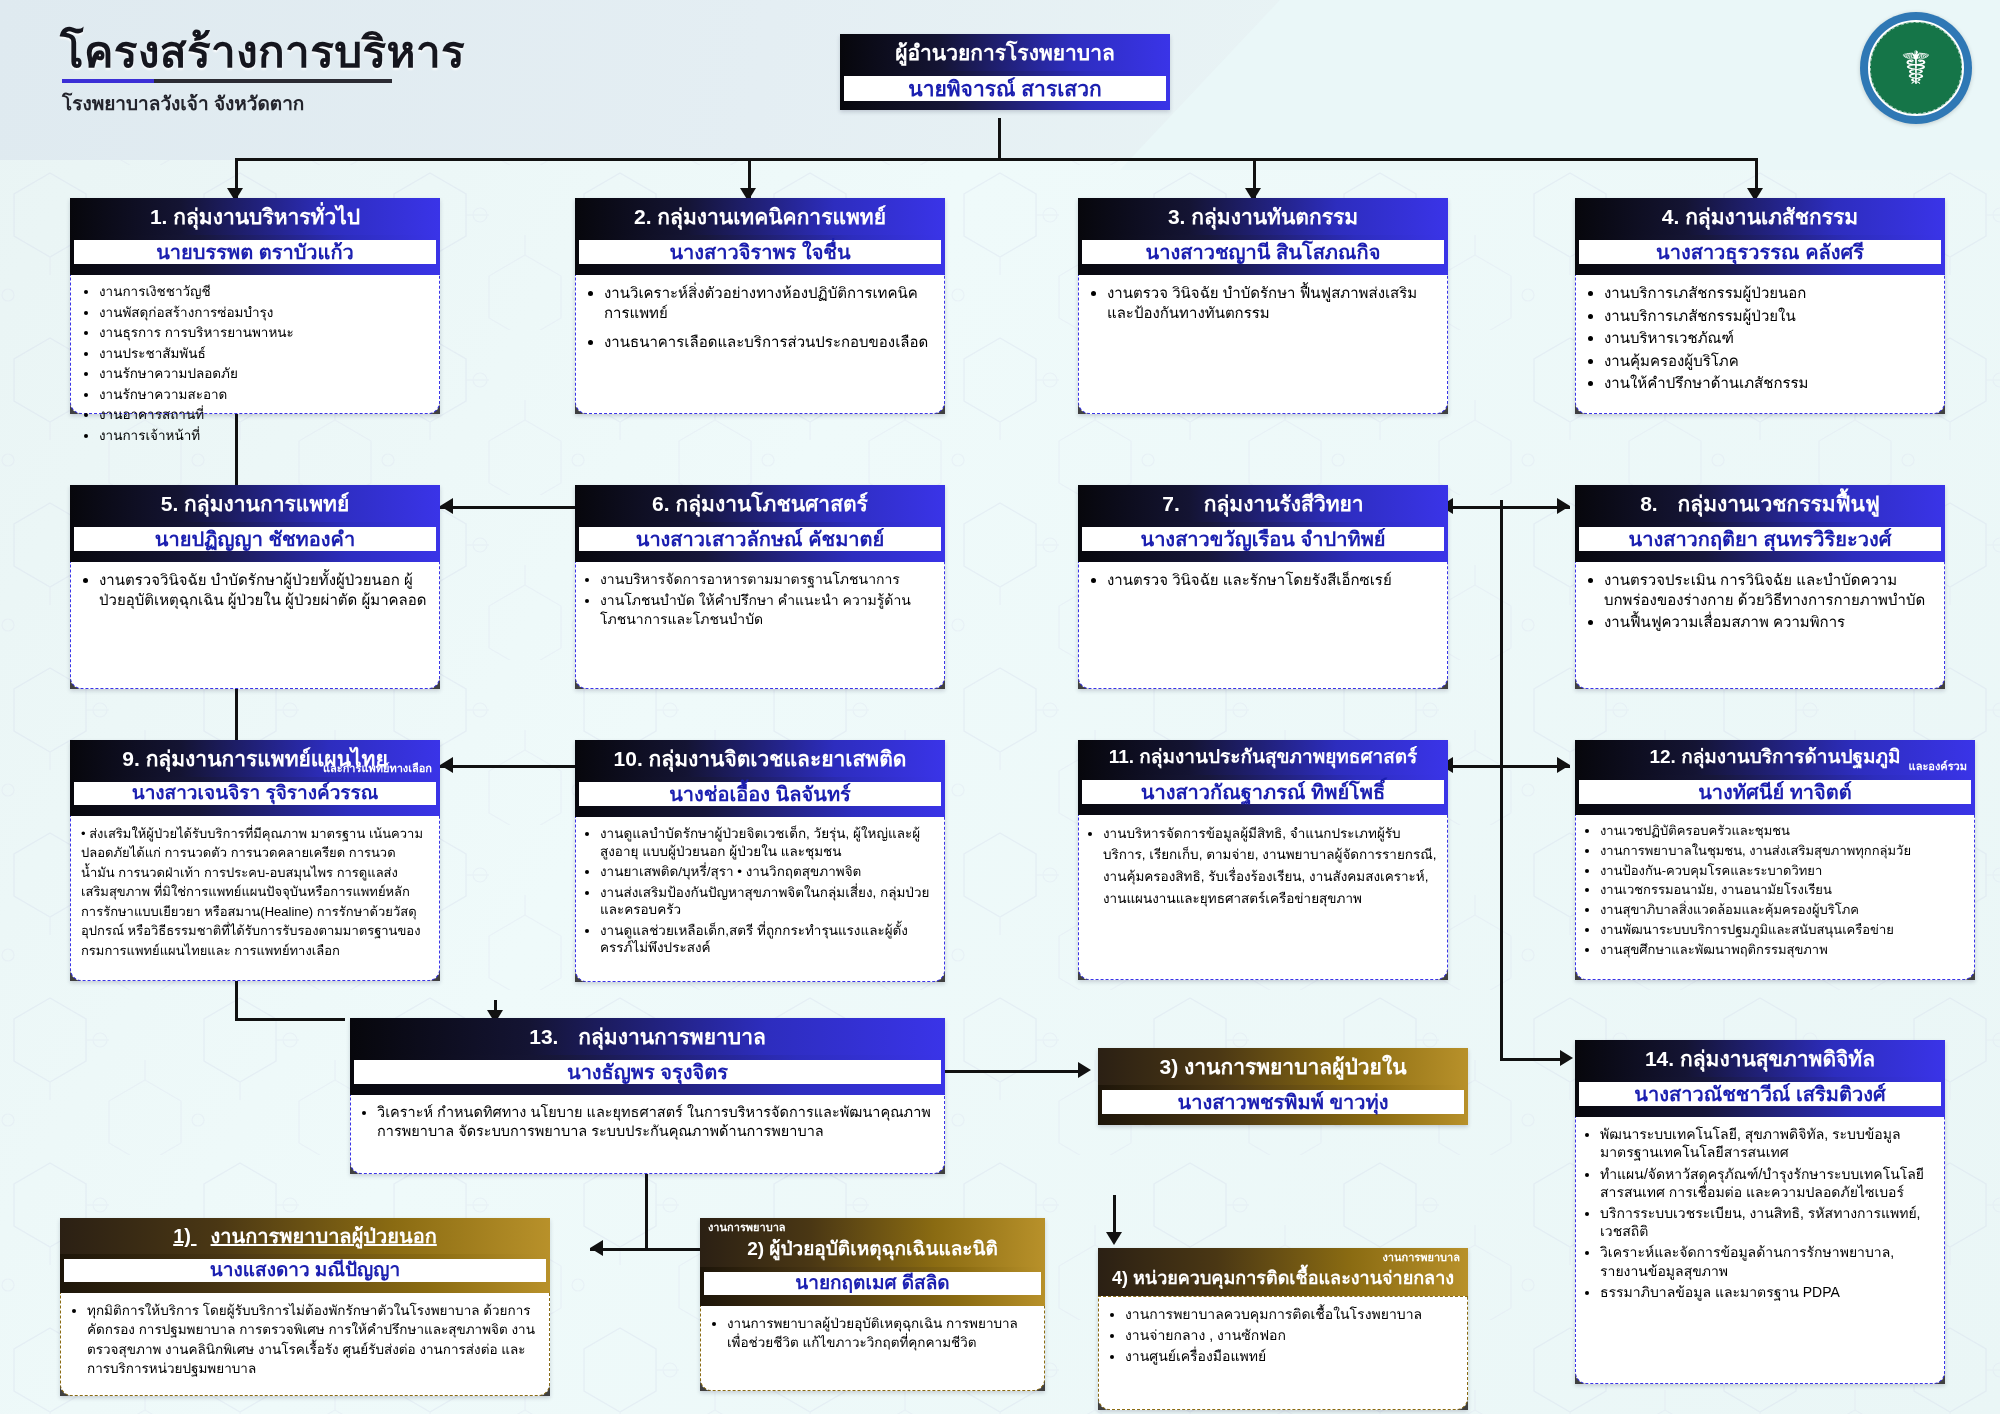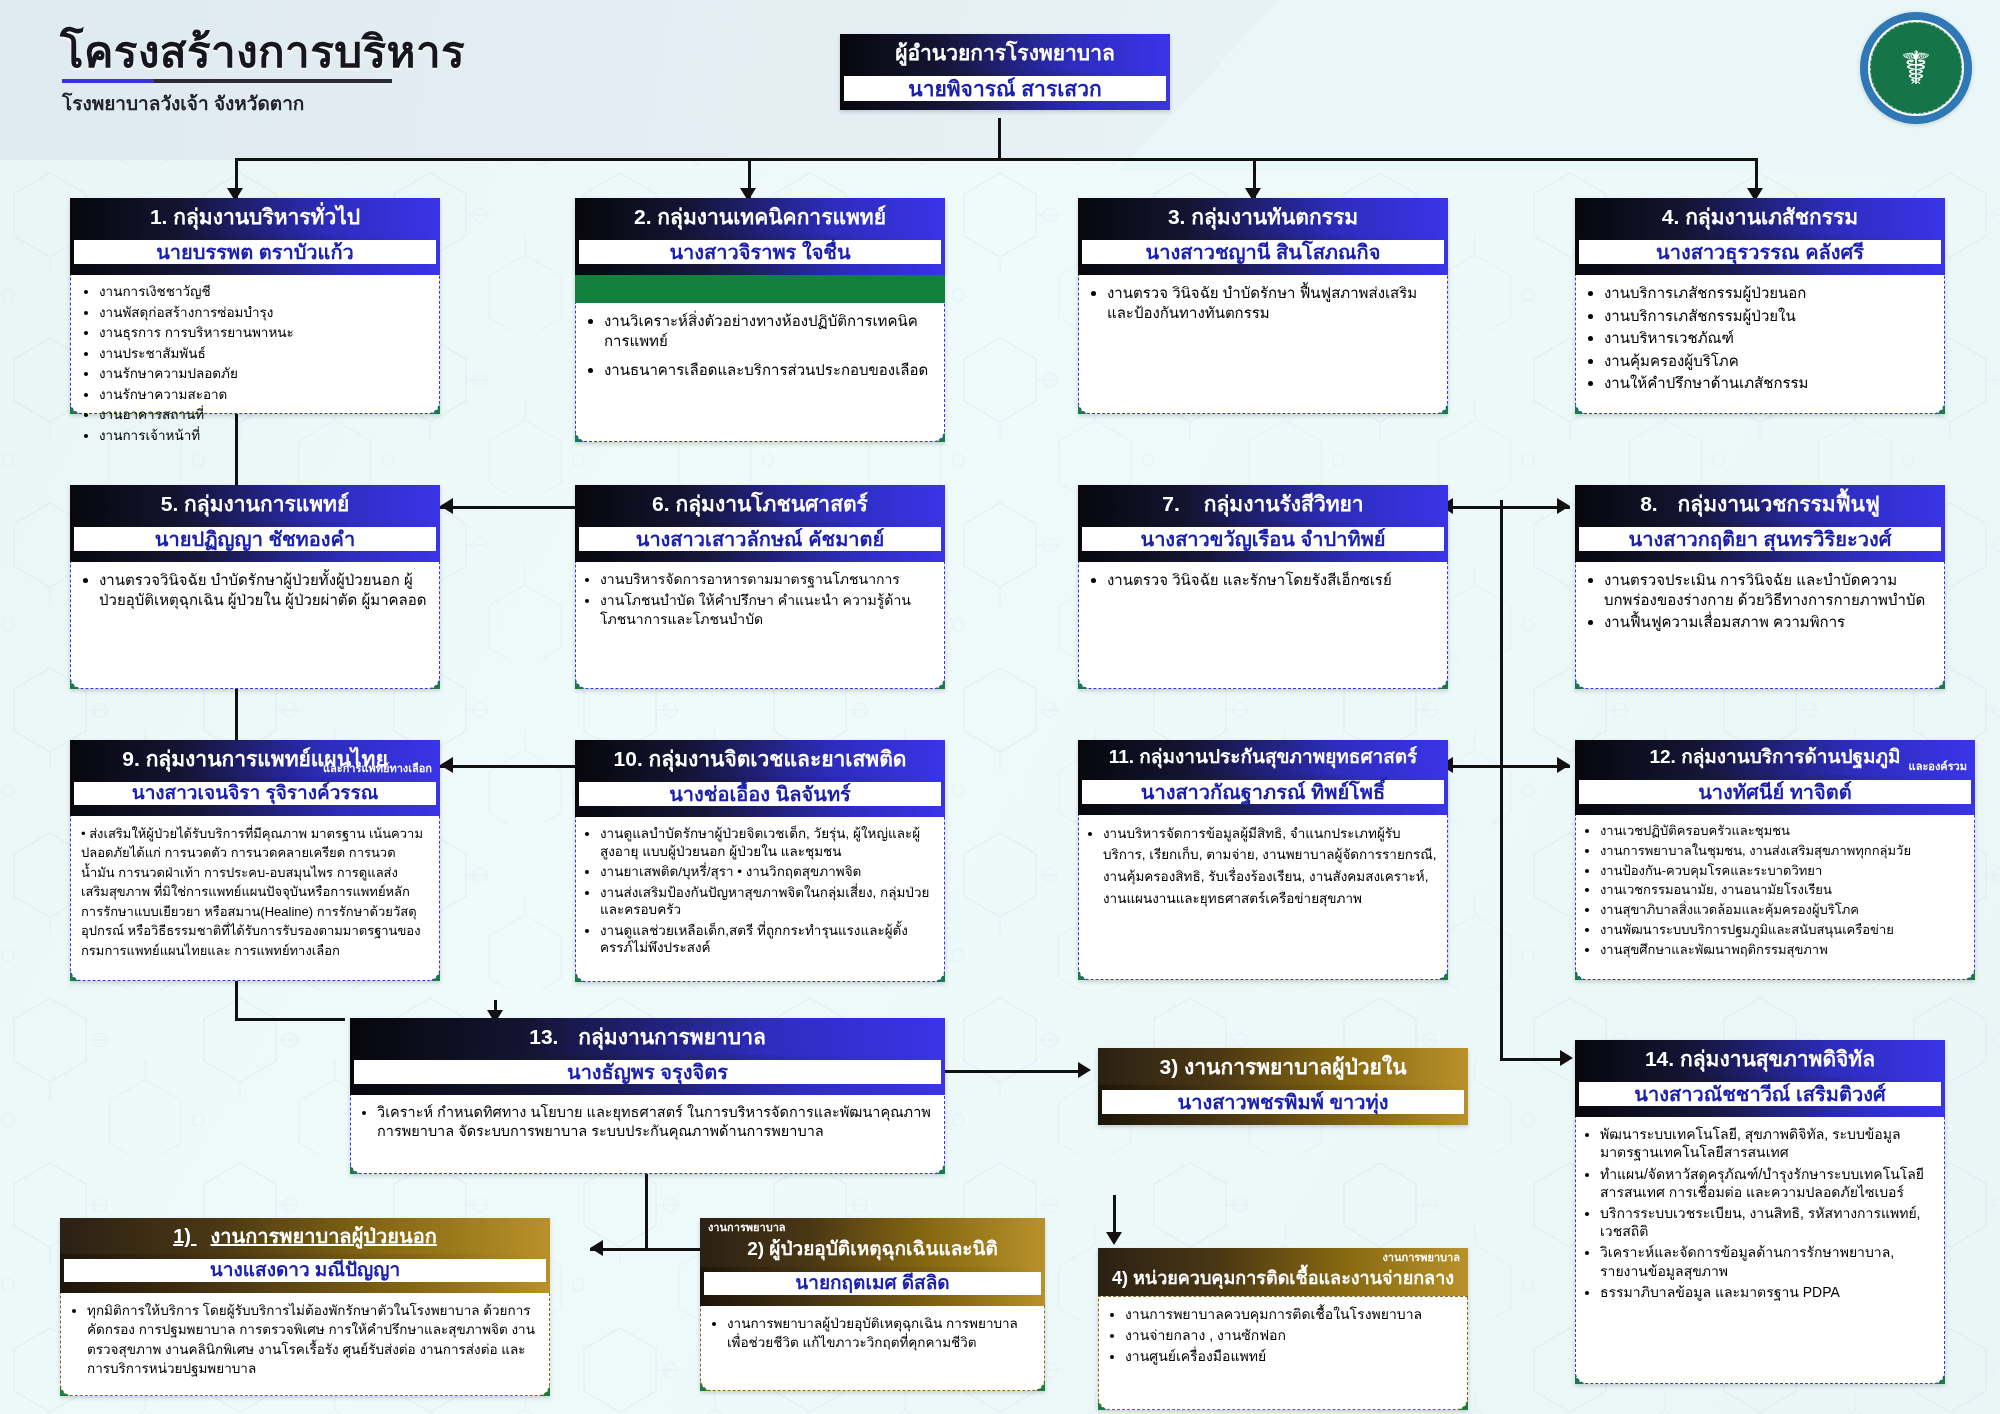--- a/index.html
+++ b/index.html
@@ -43,21 +43,21 @@
     background:#2f78b5;display:flex;align-items:center;justify-content:center;
     box-shadow:0 1px 4px rgba(0,0,0,.18);}
   .logo-inner{width:92px;height:92px;border-radius:50%;background:#157548;
     display:flex;align-items:center;justify-content:center;position:relative;
     border:2px solid #ffffff;}
   .logo-ring-text{position:absolute;inset:0;border-radius:50%;
     border:1px dashed rgba(255,255,255,.55);}
   .logo-cad{color:#fff;font-size:46px;line-height:1;}
 
   
-  .box{position:absolute;background:#15803d;box-shadow:0 2px 4px rgba(20,30,60,.18);}
+  .box{position:absolute;background:#404040;box-shadow:0 2px 4px rgba(20,30,60,.18);}
   .bhead{
     color:#fff;font-weight:bold;text-align:center;
     background:linear-gradient(90deg,#07070c 0%,#141433 30%,#2d2dbe 70%,#3a34e8 100%);
     padding:6px 6px 6px 6px;line-height:1.2;position:relative;
   }
   .bhead.gold{background:linear-gradient(90deg,#2b2014 0%,#4a3714 32%,#8a6b12 68%,#b8912a 100%);}
   .bname{
     text-align:center;font-weight:bold;color:#1b1fb0;background:#fff;
     padding:5px 4px 6px;line-height:1.2;
     border-bottom:5px solid transparent;
@@ -198,21 +198,21 @@
       </ul>
     </div>
   </div>
 
   <div class="box" style="left:575px;top:198px;width:370px;">
     <div class="bhead" style="font-size:21px;">
       <span>2.</span>
       <span>กลุ่มงานเทคนิคการแพทย์</span>
     </div>
     <div class="bname" style="font-size:20px;">นางสาวจิราพร ใจชื่น</div>
-    <div class="bbody" style="height:122px;font-size:15px;margin-top:28px;">
+    <div class="bbody" style="height:122px;font-size:15px;">
       <ul>
         <li style="margin-bottom:10px;">งานวิเคราะห์สิ่งตัวอย่างทางห้องปฏิบัติการเทคนิคการแพทย์</li>
         <li>งานธนาคารเลือดและบริการส่วนประกอบของเลือด</li>
       </ul>
     </div>
   </div>
 
   <div class="box" style="left:1078px;top:198px;width:370px;">
     <div class="bhead" style="font-size:21px;">
       <span>3.</span>

